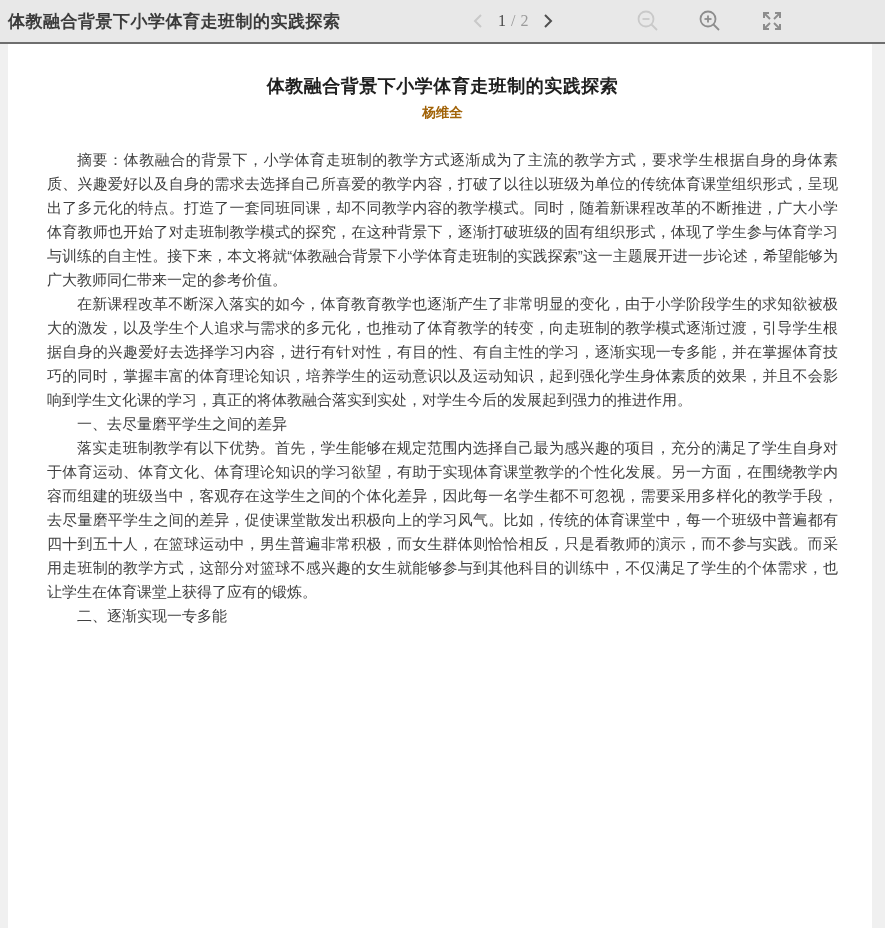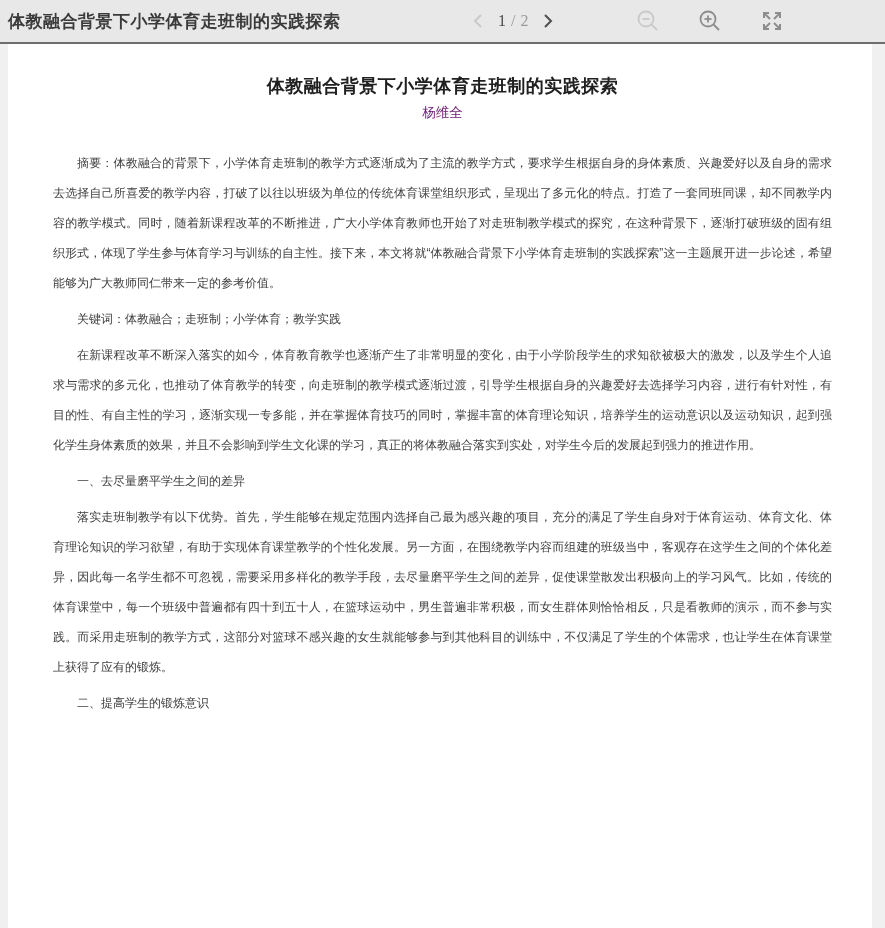--- a/index.html
+++ b/index.html
@@ -74,35 +74,35 @@
   }
   .doc-title {
     text-align: center;
     font-size: 18px; font-weight: bold;
     color: #202020;
     line-height: 24px;
     letter-spacing: 0.5px;
   }
   .doc-author {
     text-align: center;
-    font-size: 13.5px; font-weight: 400;
-    color: #701a75;
+    font-size: 13.5px; font-weight: 700;
+    color: #a16207;
     line-height: 18px;
     margin-top: 6px;
   }
   .doc-body {
     margin-top: 26px;
   }
   .para {
-    font-size: 12px;
-    line-height: 30px;
+    font-size: 15px;
+    line-height: 24px;
     color: #404040;
     text-align: justify;
     text-indent: 2em;
-    margin: 6px;
+    margin: 0;
   }
 </style>
 </head>
 <body>
 
 <div class="toolbar">
   <div class="toolbar-title">体教融合背景下小学体育走班制的实践探索</div>
 
   <div class="pager">
     <button class="nav-btn" aria-disabled="true">
@@ -164,20 +164,19 @@
     </button>
   </div>
 </div>
 
 <div class="viewer">
   <div class="page">
     <h1 class="doc-title">体教融合背景下小学体育走班制的实践探索</h1>
     <div class="doc-author">杨维全</div>
     <div class="doc-body">
       <p class="para">摘要：体教融合的背景下，小学体育走班制的教学方式逐渐成为了主流的教学方式，要求学生根据自身的身体素质、兴趣爱好以及自身的需求去选择自己所喜爱的教学内容，打破了以往以班级为单位的传统体育课堂组织形式，呈现出了多元化的特点。打造了一套同班同课，却不同教学内容的教学模式。同时，随着新课程改革的不断推进，广大小学体育教师也开始了对走班制教学模式的探究，在这种背景下，逐渐打破班级的固有组织形式，体现了学生参与体育学习与训练的自主性。接下来，本文将就“体教融合背景下小学体育走班制的实践探索”这一主题展开进一步论述，希望能够为广大教师同仁带来一定的参考价值。</p>
-      <p class="para">关键词：体教融合；走班制；小学体育；教学实践</p>
       <p class="para">在新课程改革不断深入落实的如今，体育教育教学也逐渐产生了非常明显的变化，由于小学阶段学生的求知欲被极大的激发，以及学生个人追求与需求的多元化，也推动了体育教学的转变，向走班制的教学模式逐渐过渡，引导学生根据自身的兴趣爱好去选择学习内容，进行有针对性，有目的性、有自主性的学习，逐渐实现一专多能，并在掌握体育技巧的同时，掌握丰富的体育理论知识，培养学生的运动意识以及运动知识，起到强化学生身体素质的效果，并且不会影响到学生文化课的学习，真正的将体教融合落实到实处，对学生今后的发展起到强力的推进作用。</p>
       <p class="para">一、去尽量磨平学生之间的差异</p>
       <p class="para">落实走班制教学有以下优势。首先，学生能够在规定范围内选择自己最为感兴趣的项目，充分的满足了学生自身对于体育运动、体育文化、体育理论知识的学习欲望，有助于实现体育课堂教学的个性化发展。另一方面，在围绕教学内容而组建的班级当中，客观存在这学生之间的个体化差异，因此每一名学生都不可忽视，需要采用多样化的教学手段，去尽量磨平学生之间的差异，促使课堂散发出积极向上的学习风气。比如，传统的体育课堂中，每一个班级中普遍都有四十到五十人，在篮球运动中，男生普遍非常积极，而女生群体则恰恰相反，只是看教师的演示，而不参与实践。而采用走班制的教学方式，这部分对篮球不感兴趣的女生就能够参与到其他科目的训练中，不仅满足了学生的个体需求，也让学生在体育课堂上获得了应有的锻炼。</p>
-      <p class="para">二、提高学生的锻炼意识</p>
+      <p class="para">二、逐渐实现一专多能</p>
     </div>
   </div>
 </div>
 
 </body></html>

